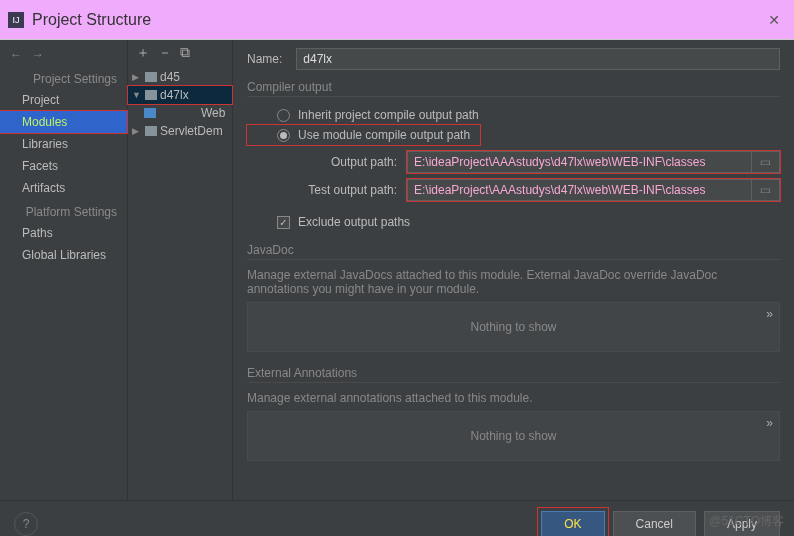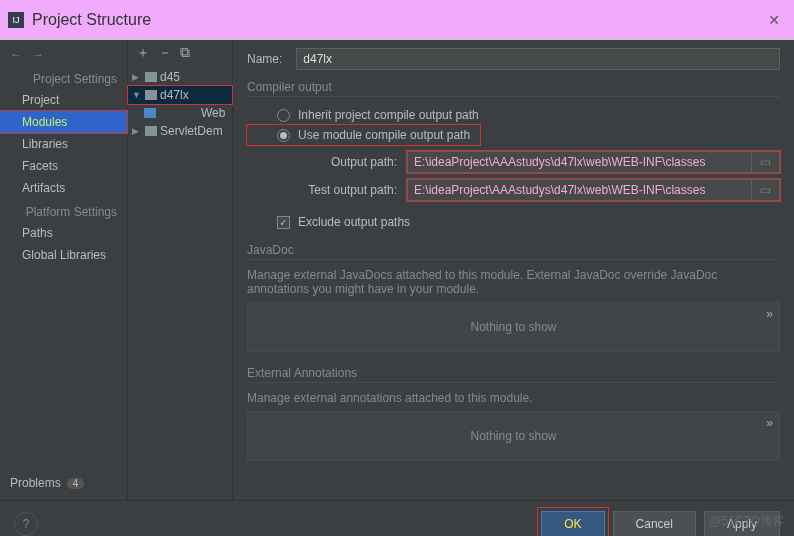--- a/index.html
+++ b/index.html
@@ -75,24 +75,20 @@
     </div>
     <div class="section-label">Project Settings</div>
     <div class="side-item">Project</div>
     <div class="side-item selected redbox">Modules</div>
     <div class="side-item">Libraries</div>
     <div class="side-item">Facets</div>
     <div class="side-item">Artifacts</div>
     <div class="section-label">Platform Settings</div>
     <div class="side-item">Paths</div>
     <div class="side-item">Global Libraries</div>
-    <div class="problems">
-      <span>Problems</span>
-      <span class="badge">4</span>
-    </div>
   </div>
 
   <div class="tree-panel">
     <div class="tree-toolbar">
       <span>＋</span>
       <span>－</span>
       <span>⧉</span>
     </div>
     <div class="tree">
       <div class="tree-row">

